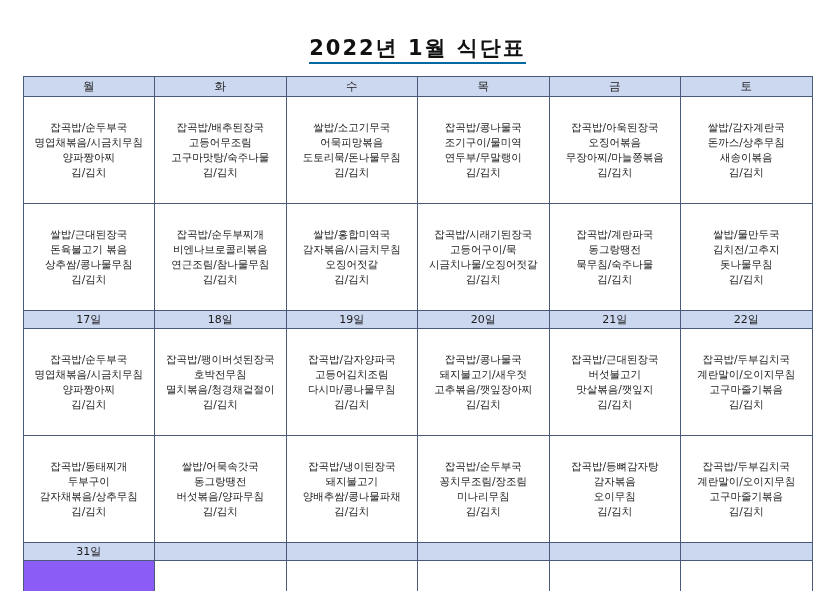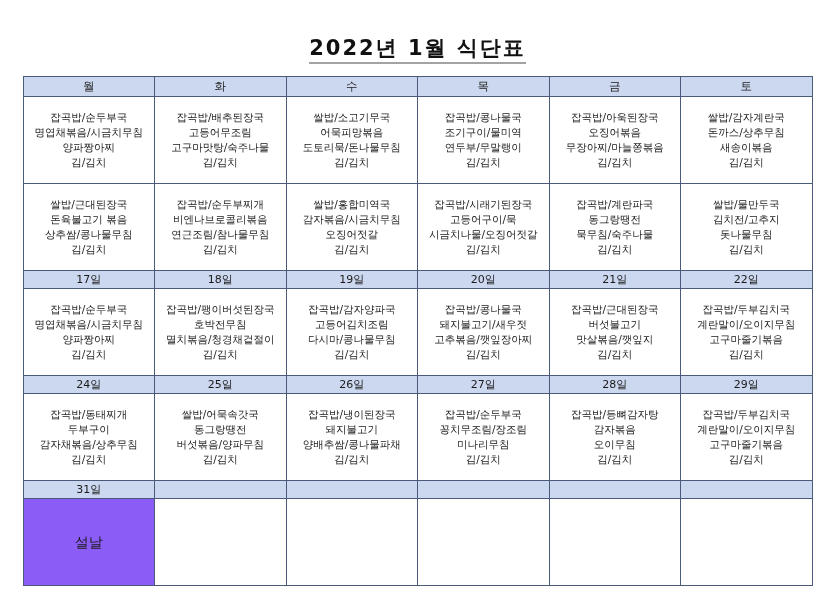--- a/index.html
+++ b/index.html
@@ -25,21 +25,21 @@
   .title {
     text-align: center;
     font-size: 21px;
     font-weight: bold;
     letter-spacing: 2px;
     margin-top: 34px;
     margin-bottom: 14px;
     color: #111;
   }
   .title span {
-    border-bottom: 2px solid #a3a3a3;
+    border-bottom: 2px solid #0369a1;
     padding-bottom: 2px;
   }
   table.menu-table {
     border-collapse: collapse;
     margin: 0 auto;
     width: 790px;
     table-layout: fixed;
   }
   table.menu-table td {
     border: 1px solid #4a5a7a;
@@ -56,21 +56,21 @@
   }
   tr.date-row td {
     background: #ccd8ef;
     height: 17px;
     font-size: 11px;
   }
   tr.meal-row td {
     height: 74px;
     background: #ffffff;
     line-height: 15px;
-    padding: 6px 2px;
+    padding: 16px 2px;
     font-size: 10.5px;
     white-space: pre-line;
   }
   tr.meal-row td.holiday {
     background: #8b5cf6;
     font-size: 14px;
     line-height: 74px;
     padding: 0;
   }
   tr.meal-row td.empty {
@@ -185,28 +185,20 @@
         <td>잡곡밥/근대된장국
 버섯불고기
 맛살볶음/깻잎지
 김/김치</td>
         <td>잡곡밥/두부김치국
 계란말이/오이지무침
 고구마줄기볶음
 김/김치</td>
       </tr>
 
-      <tr class="date-row">
-        <td>24일</td>
-        <td>25일</td>
-        <td>26일</td>
-        <td>27일</td>
-        <td>28일</td>
-        <td>29일</td>
-      </tr>
       <tr class="meal-row">
         <td>잡곡밥/동태찌개
 두부구이
 감자채볶음/상추무침
 김/김치</td>
         <td>쌀밥/어묵속갓국
 동그랑땡전
 버섯볶음/양파무침
 김/김치</td>
         <td>잡곡밥/냉이된장국

